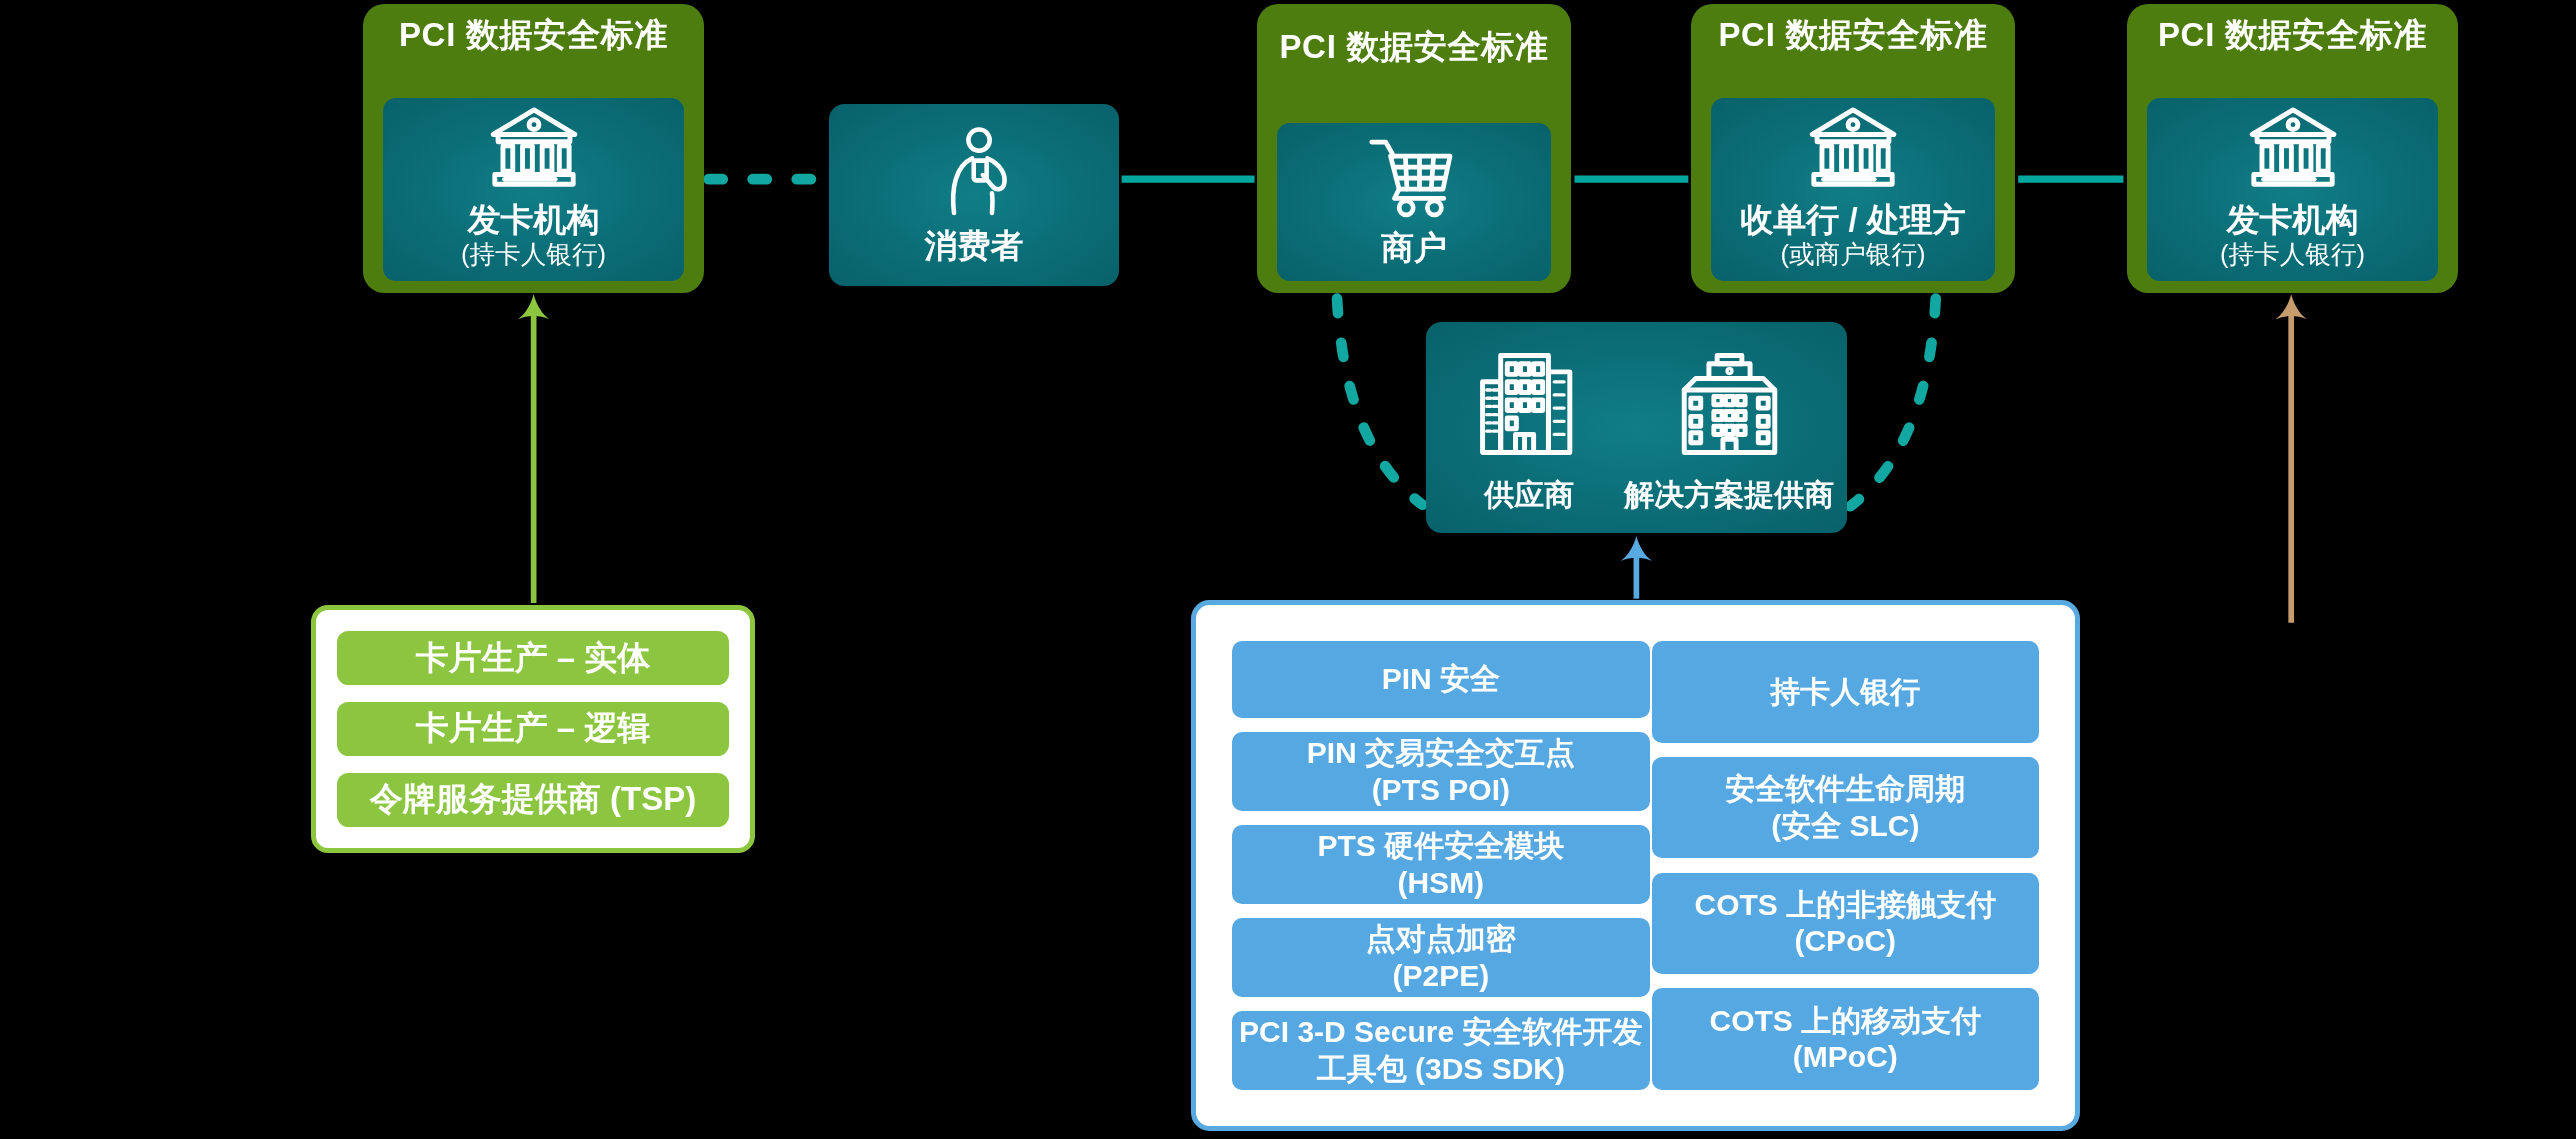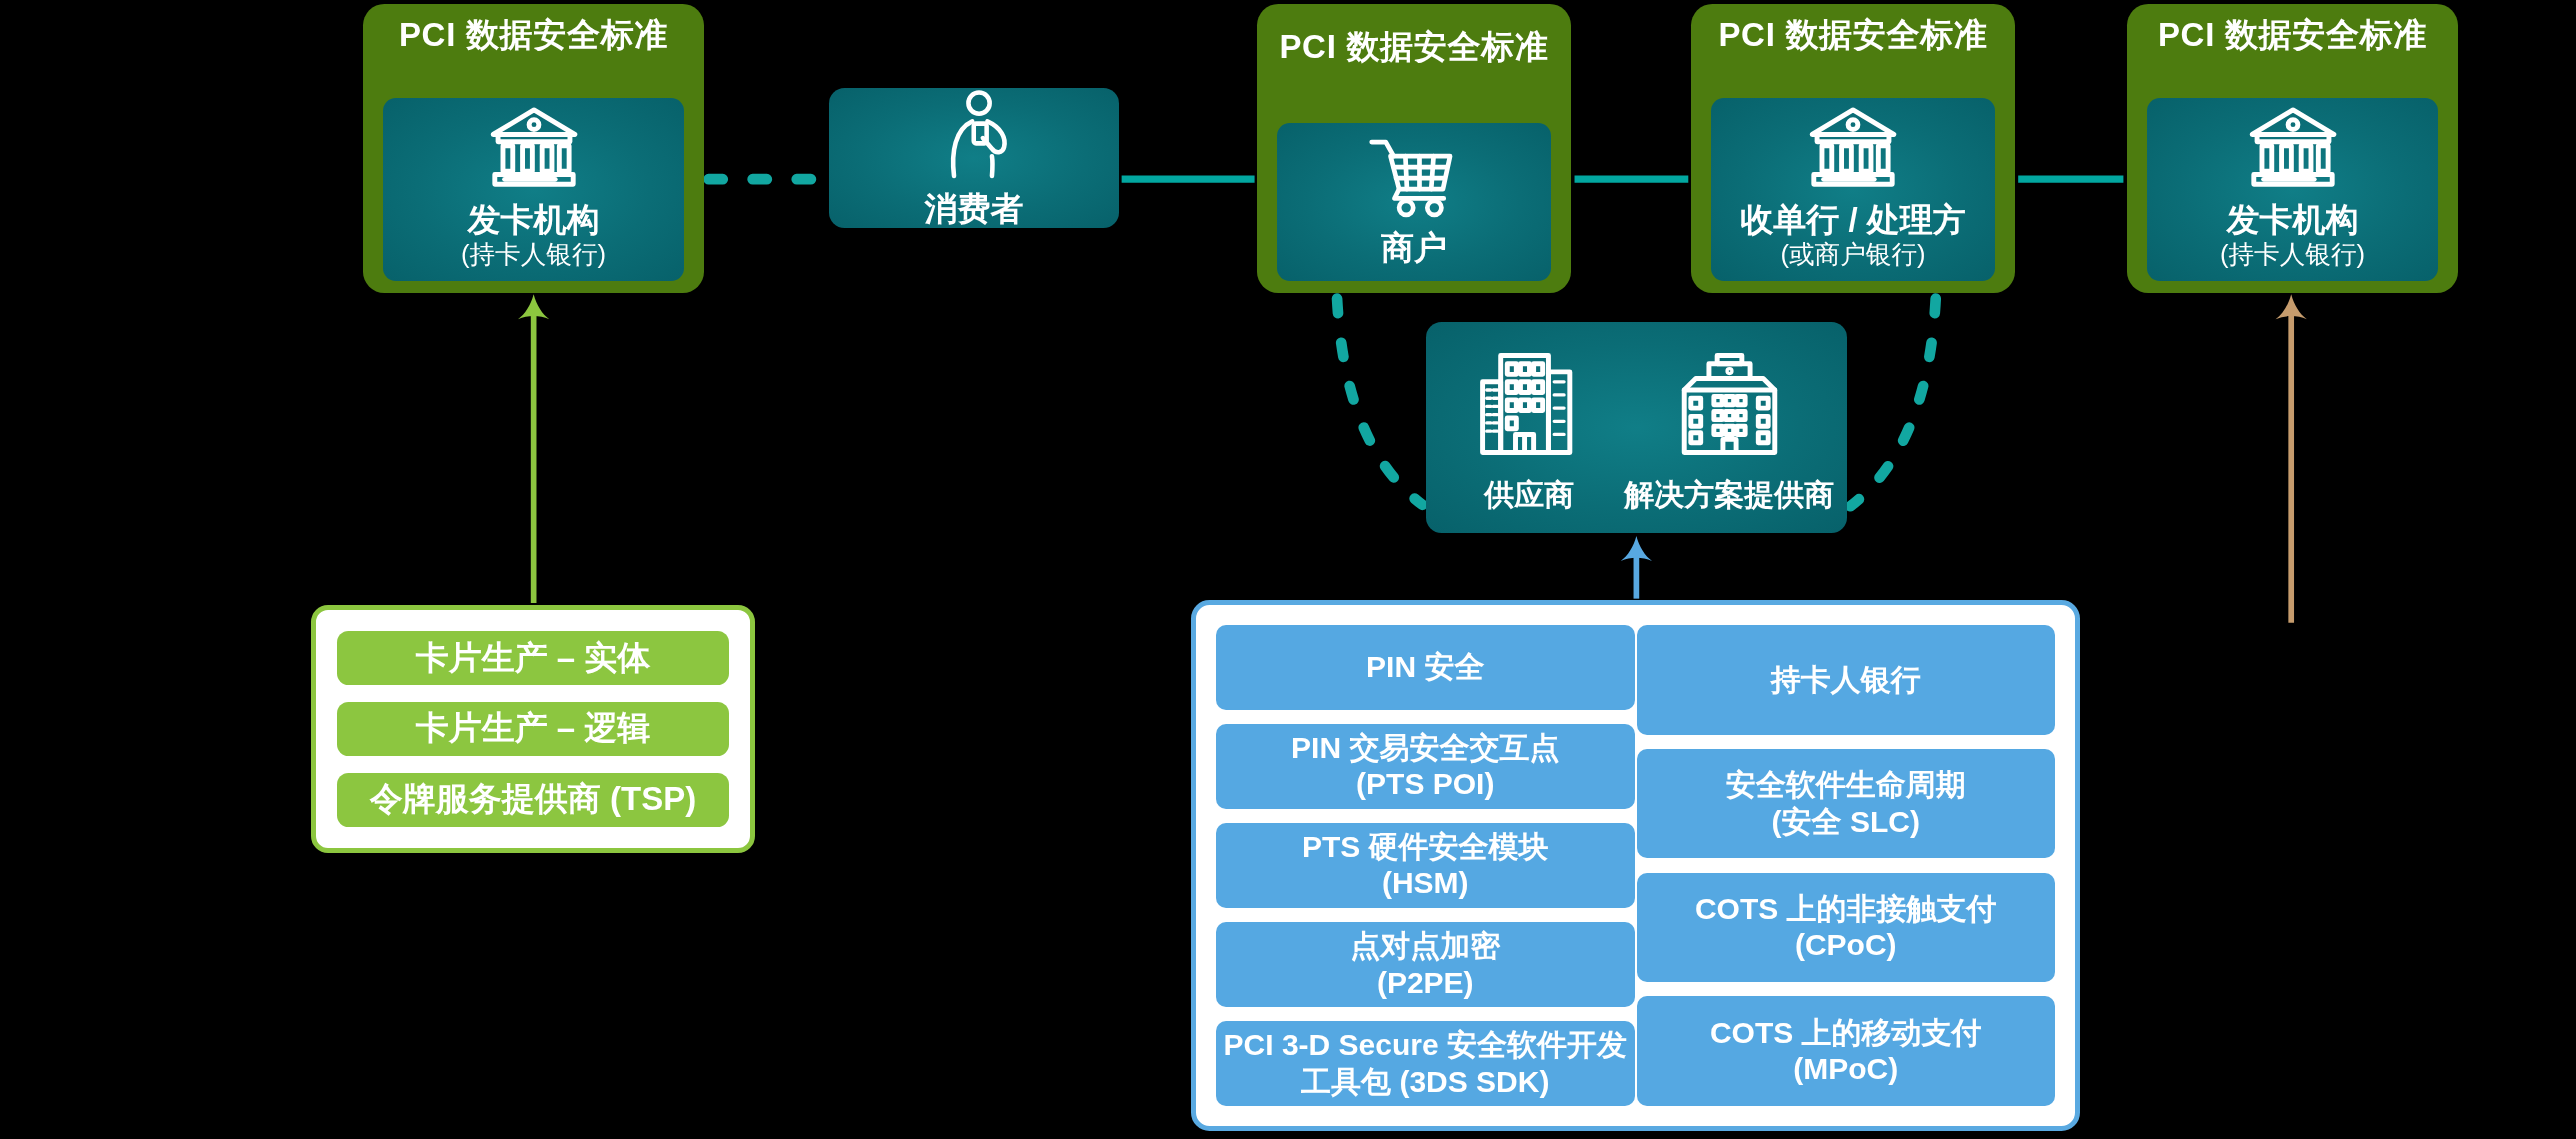--- a/index.html
+++ b/index.html
@@ -73,21 +73,21 @@
     position: absolute;
     border-radius: 15.6px;
     background: radial-gradient(ellipse at center, #107E87 0%, #0B6D76 55%, #07616A 100%);
     display: flex;
     flex-direction: column;
     align-items: center;
     justify-content: center;
     color: #fff;
     text-align: center;
   }
-  #consumer-box { left: 829px; top: 88px; width: 290px; height: 140px; }
+  #consumer-box { left: 829px; top: 104px; width: 290px; height: 182px; }
 
   #providers-box {
     left: 1426px; top: 322px; width: 421px; height: 211px;
     flex-direction: row;
     align-items: stretch;
     padding: 20px 12.8px 17px;
     gap: 4.3px;
   }
   .provider-col {
     flex: 1;
@@ -129,21 +129,21 @@
     white-space: nowrap;
   }
 
   
   #provider-standards-box {
     position: absolute;
     left: 1191px; top: 600px; width: 889px; height: 531px;
     background: #fff;
     border: 5.7px solid #59A9E1;
     border-radius: 18.5px;
-    padding: 20px;
+    padding: 36px;
     display: flex;
     gap: 2px;
   }
   .blue-col {
     flex: 1;
     display: flex;
     flex-direction: column;
     gap: 14.2px;
   }
   .blue-row {

